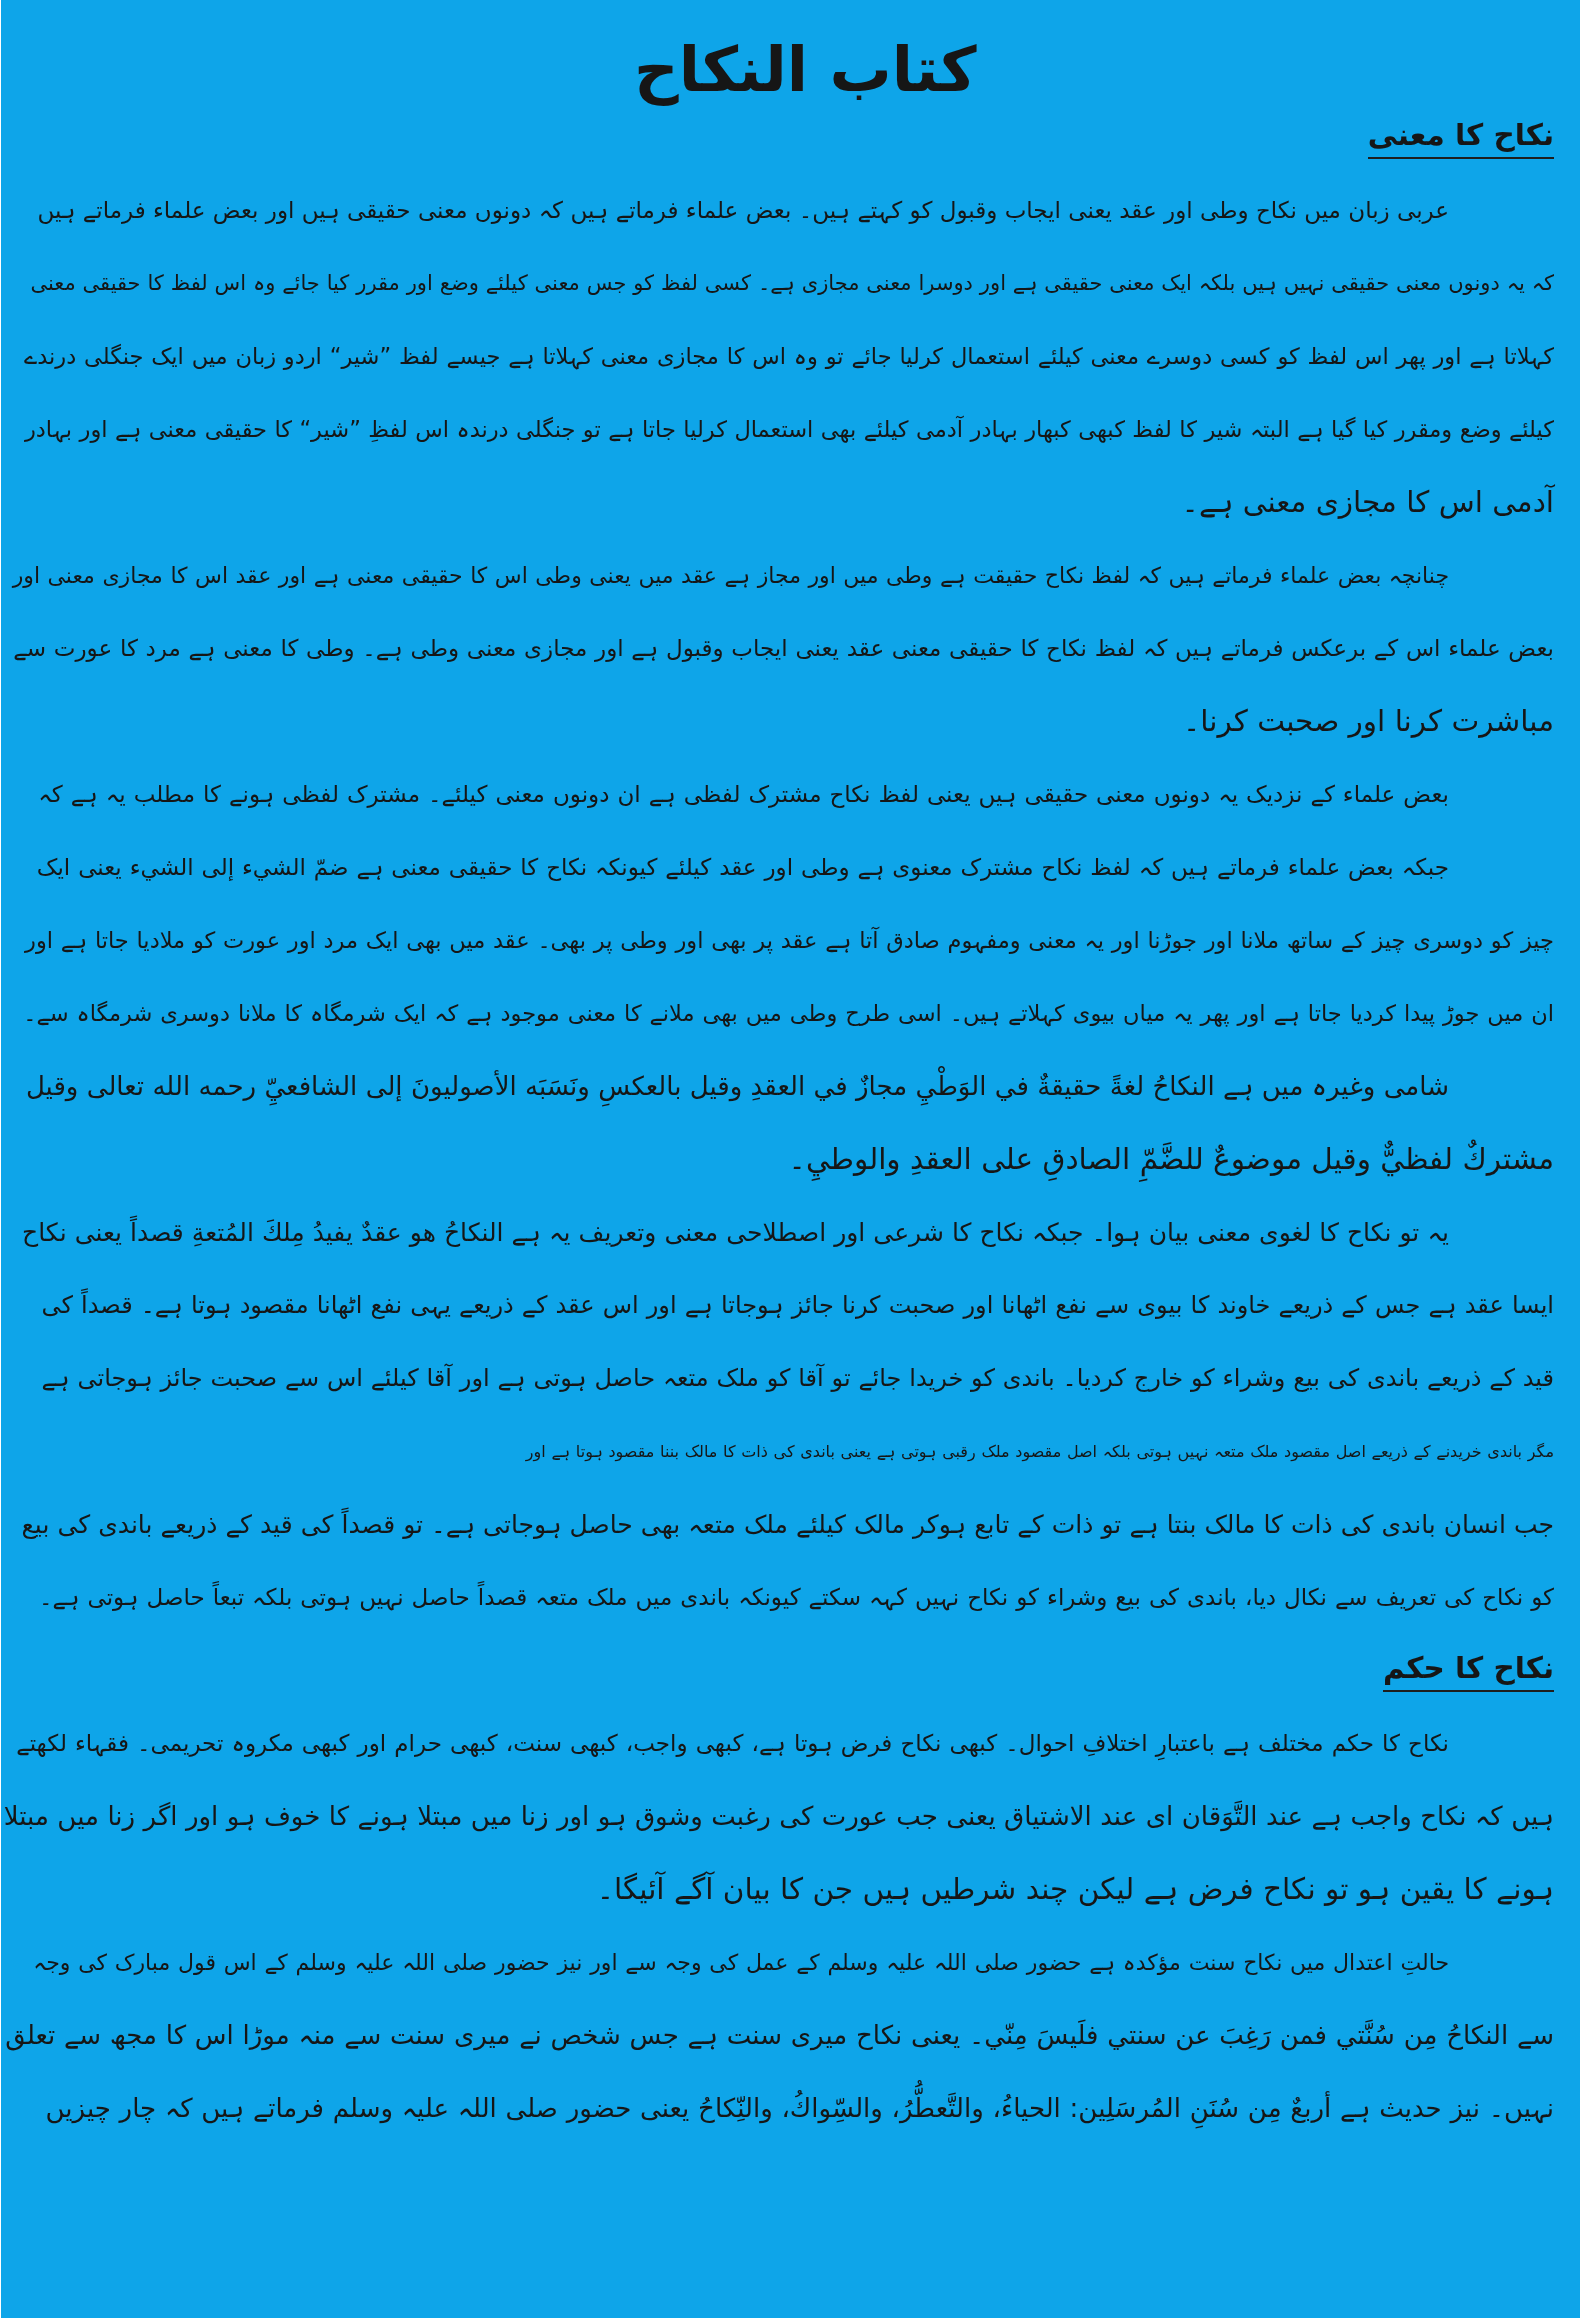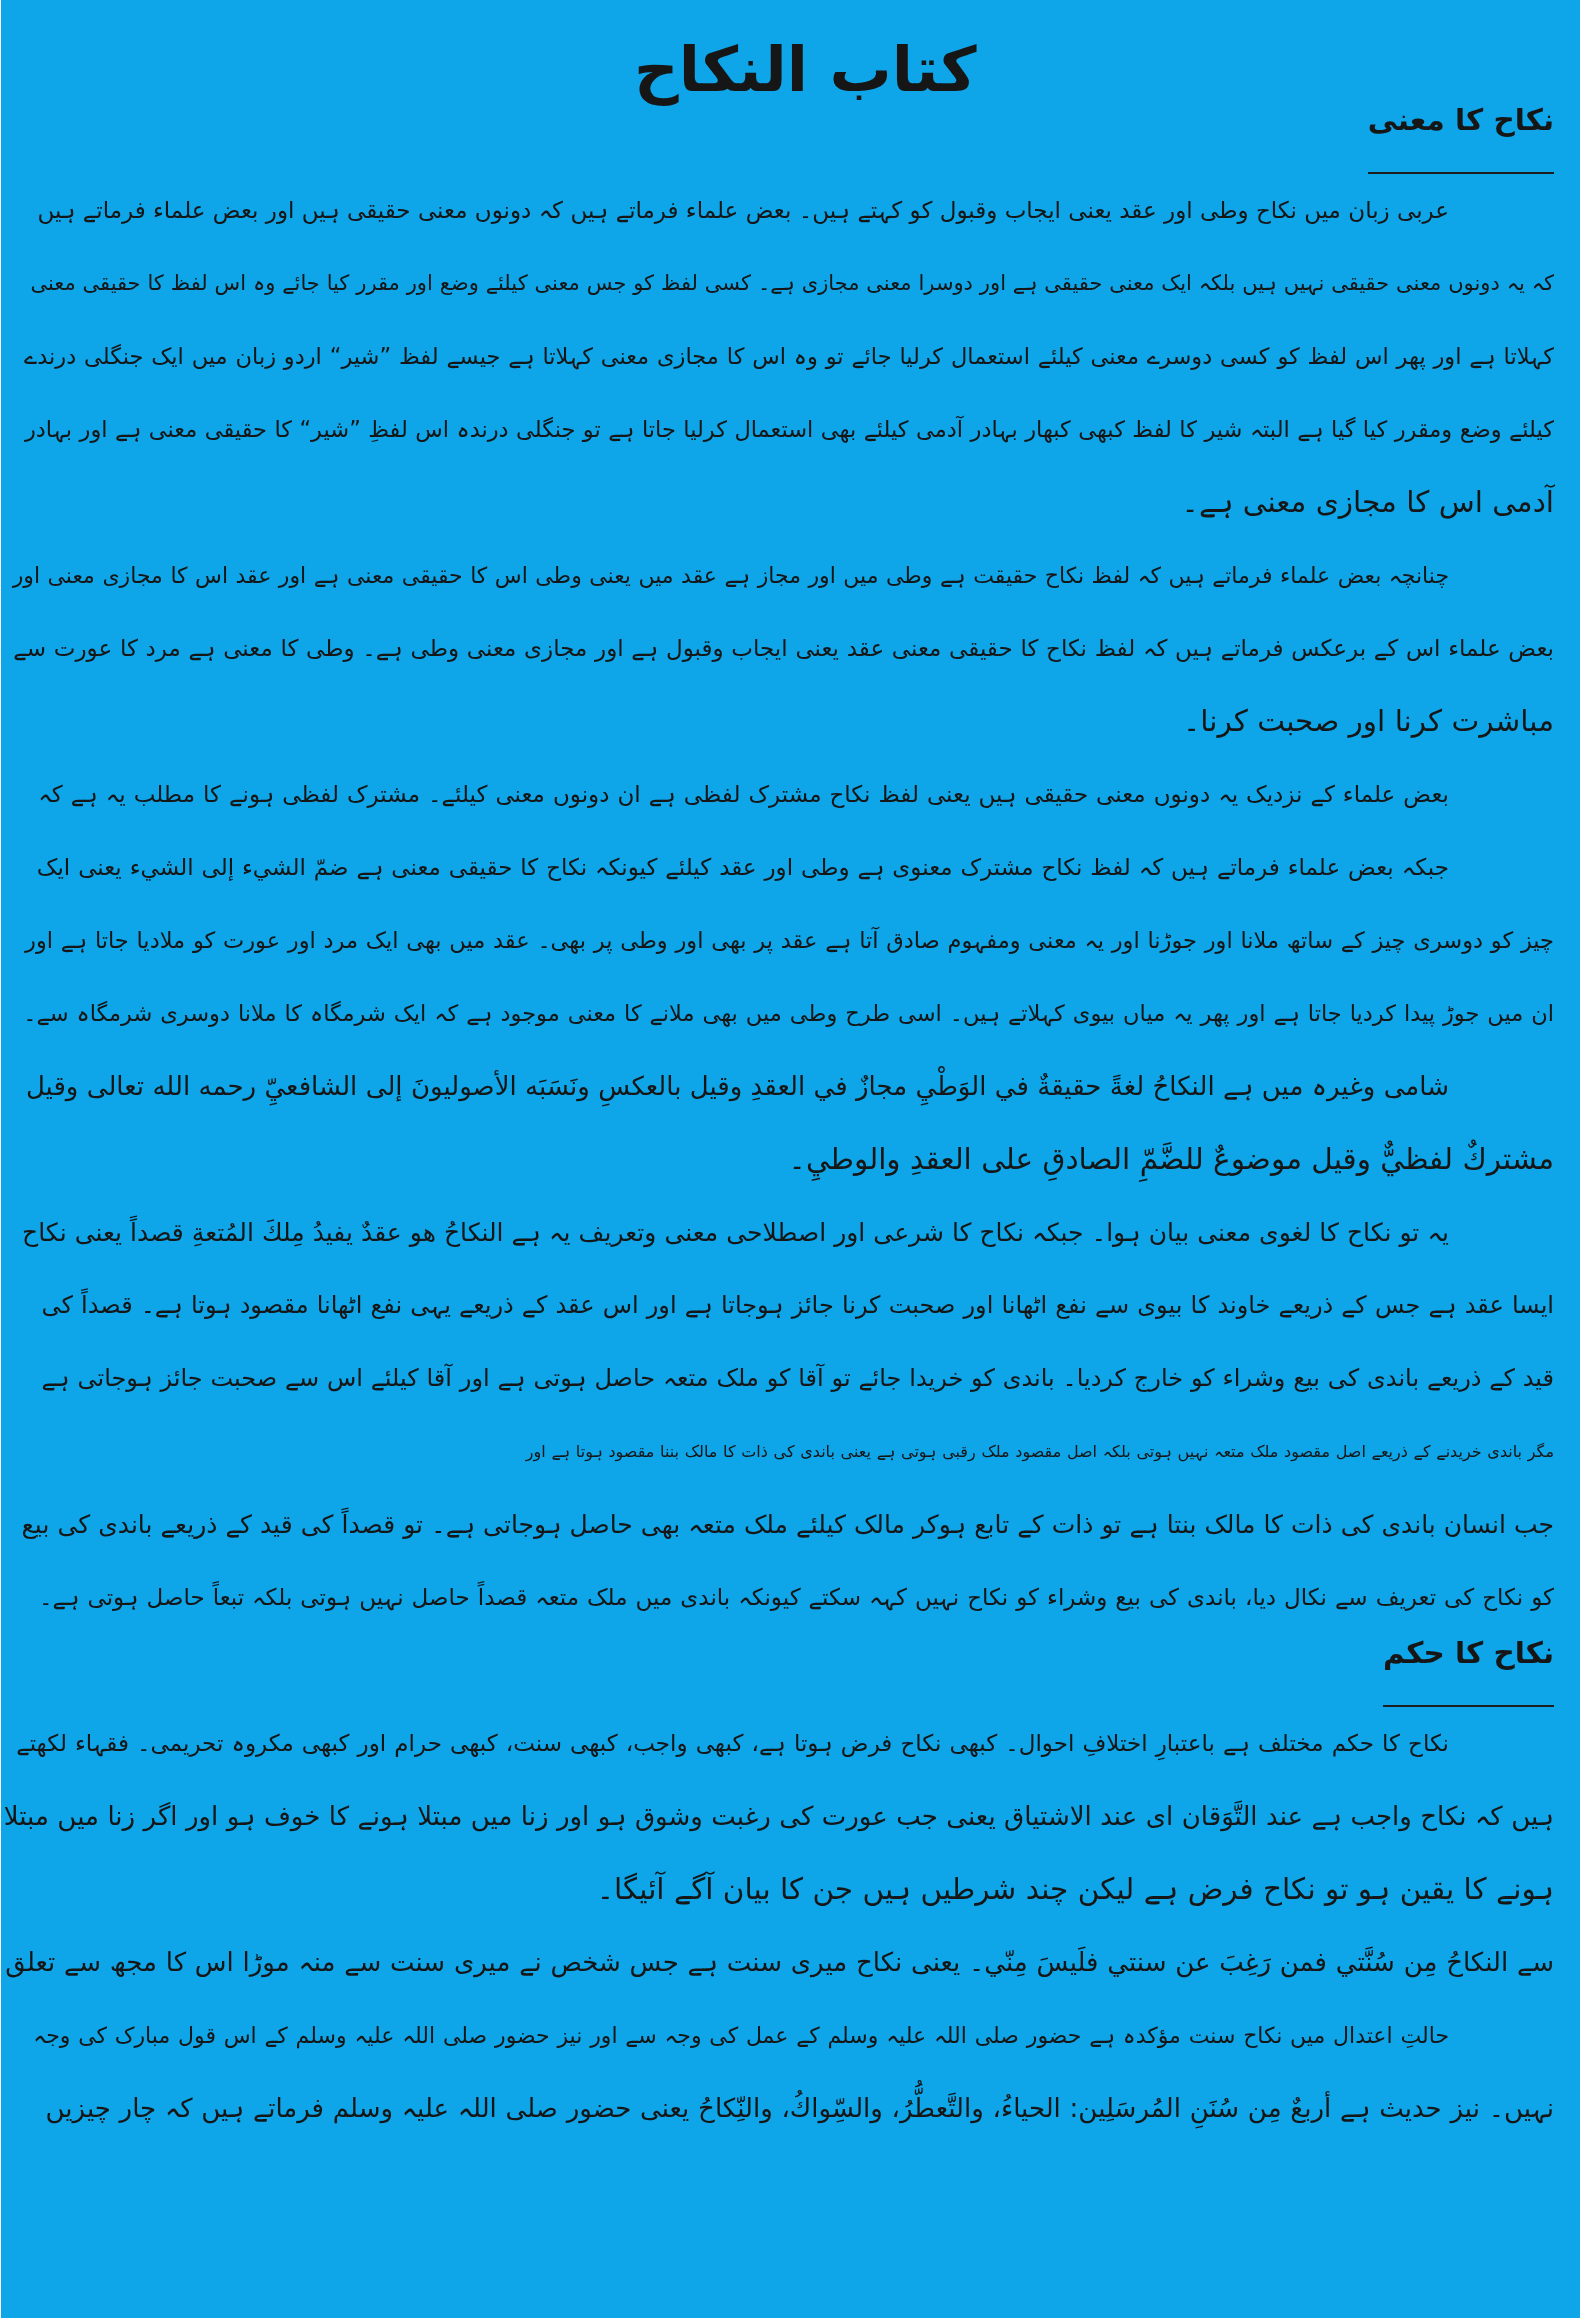--- a/index.html
+++ b/index.html
@@ -37,20 +37,21 @@
     }
     .content {
       position: absolute;
       top: 101px;
       left: 26px;
       width: 1528px;
     }
     .section-heading {
       height: 73px;
       display: flex;
+      align-items: center;
       justify-content: flex-start;
     }
     .section-heading .h-text {
       font-size: 29.5px;
       font-weight: bold;
       line-height: 39px;
       border-bottom: 2.8px solid #1e1e1e;
       padding-bottom: 1.4px;
       white-space: nowrap;
     }
@@ -128,21 +129,21 @@
         <span class="h-text">نکاح کا حکم</span>
       </div>
 
       <div class="paragraph">
         <div class="line full indent" style="font-size: 23px;"><span class="t" style="word-spacing: 0.8px;">نکاح کا حکم مختلف ہے باعتبارِ اختلافِ احوال۔ کبھی نکاح فرض ہوتا ہے، کبھی واجب، کبھی سنت، کبھی حرام اور کبھی مکروہ تحریمی۔ فقہاء لکھتے</span></div>
         <div class="line full" style="font-size: 26px;"><span class="t" style="word-spacing: 0.2px;">ہیں کہ نکاح واجب ہے عند التَّوَقان ای عند الاشتیاق یعنی جب عورت کی رغبت وشوق ہو اور زنا میں مبتلا ہونے کا خوف ہو اور اگر زنا میں مبتلا</span></div>
         <div class="line"><span class="t">ہونے کا یقین ہو تو نکاح فرض ہے لیکن چند شرطیں ہیں جن کا بیان آگے آئیگا۔</span></div>
       </div>
 
       <div class="paragraph">
+        <div class="line full indent" style="font-size: 22px;"><span class="t" style="word-spacing: 0.8px;">حالتِ اعتدال میں نکاح سنت مؤکدہ ہے حضور صلی اللہ علیہ وسلم کے عمل کی وجہ سے اور نیز حضور صلی اللہ علیہ وسلم کے اس قول مبارک کی وجہ</span></div>
         <div class="line full" style="font-size: 26px;"><span class="t" style="word-spacing: 0.5px;">سے النكاحُ مِن سُنَّتي فمن رَغِبَ عن سنتي فلَيسَ مِنّي۔ یعنی نکاح میری سنت ہے جس شخص نے میری سنت سے منہ موڑا اس کا مجھ سے تعلق</span></div>
-        <div class="line full indent" style="font-size: 22px;"><span class="t" style="word-spacing: 0.8px;">حالتِ اعتدال میں نکاح سنت مؤکدہ ہے حضور صلی اللہ علیہ وسلم کے عمل کی وجہ سے اور نیز حضور صلی اللہ علیہ وسلم کے اس قول مبارک کی وجہ</span></div>
         <div class="line full" style="font-size: 26px;"><span class="t" style="word-spacing: 0.5px;">نہیں۔ نیز حدیث ہے أربعٌ مِن سُنَنِ المُرسَلِين: الحياءُ، والتَّعطُّرُ، والسِّواكُ، والنِّكاحُ یعنی حضور صلی اللہ علیہ وسلم فرماتے ہیں کہ چار چیزیں</span></div>
       </div>
     </div>
 
   </div>
 </div>
 
 
 </body></html>

